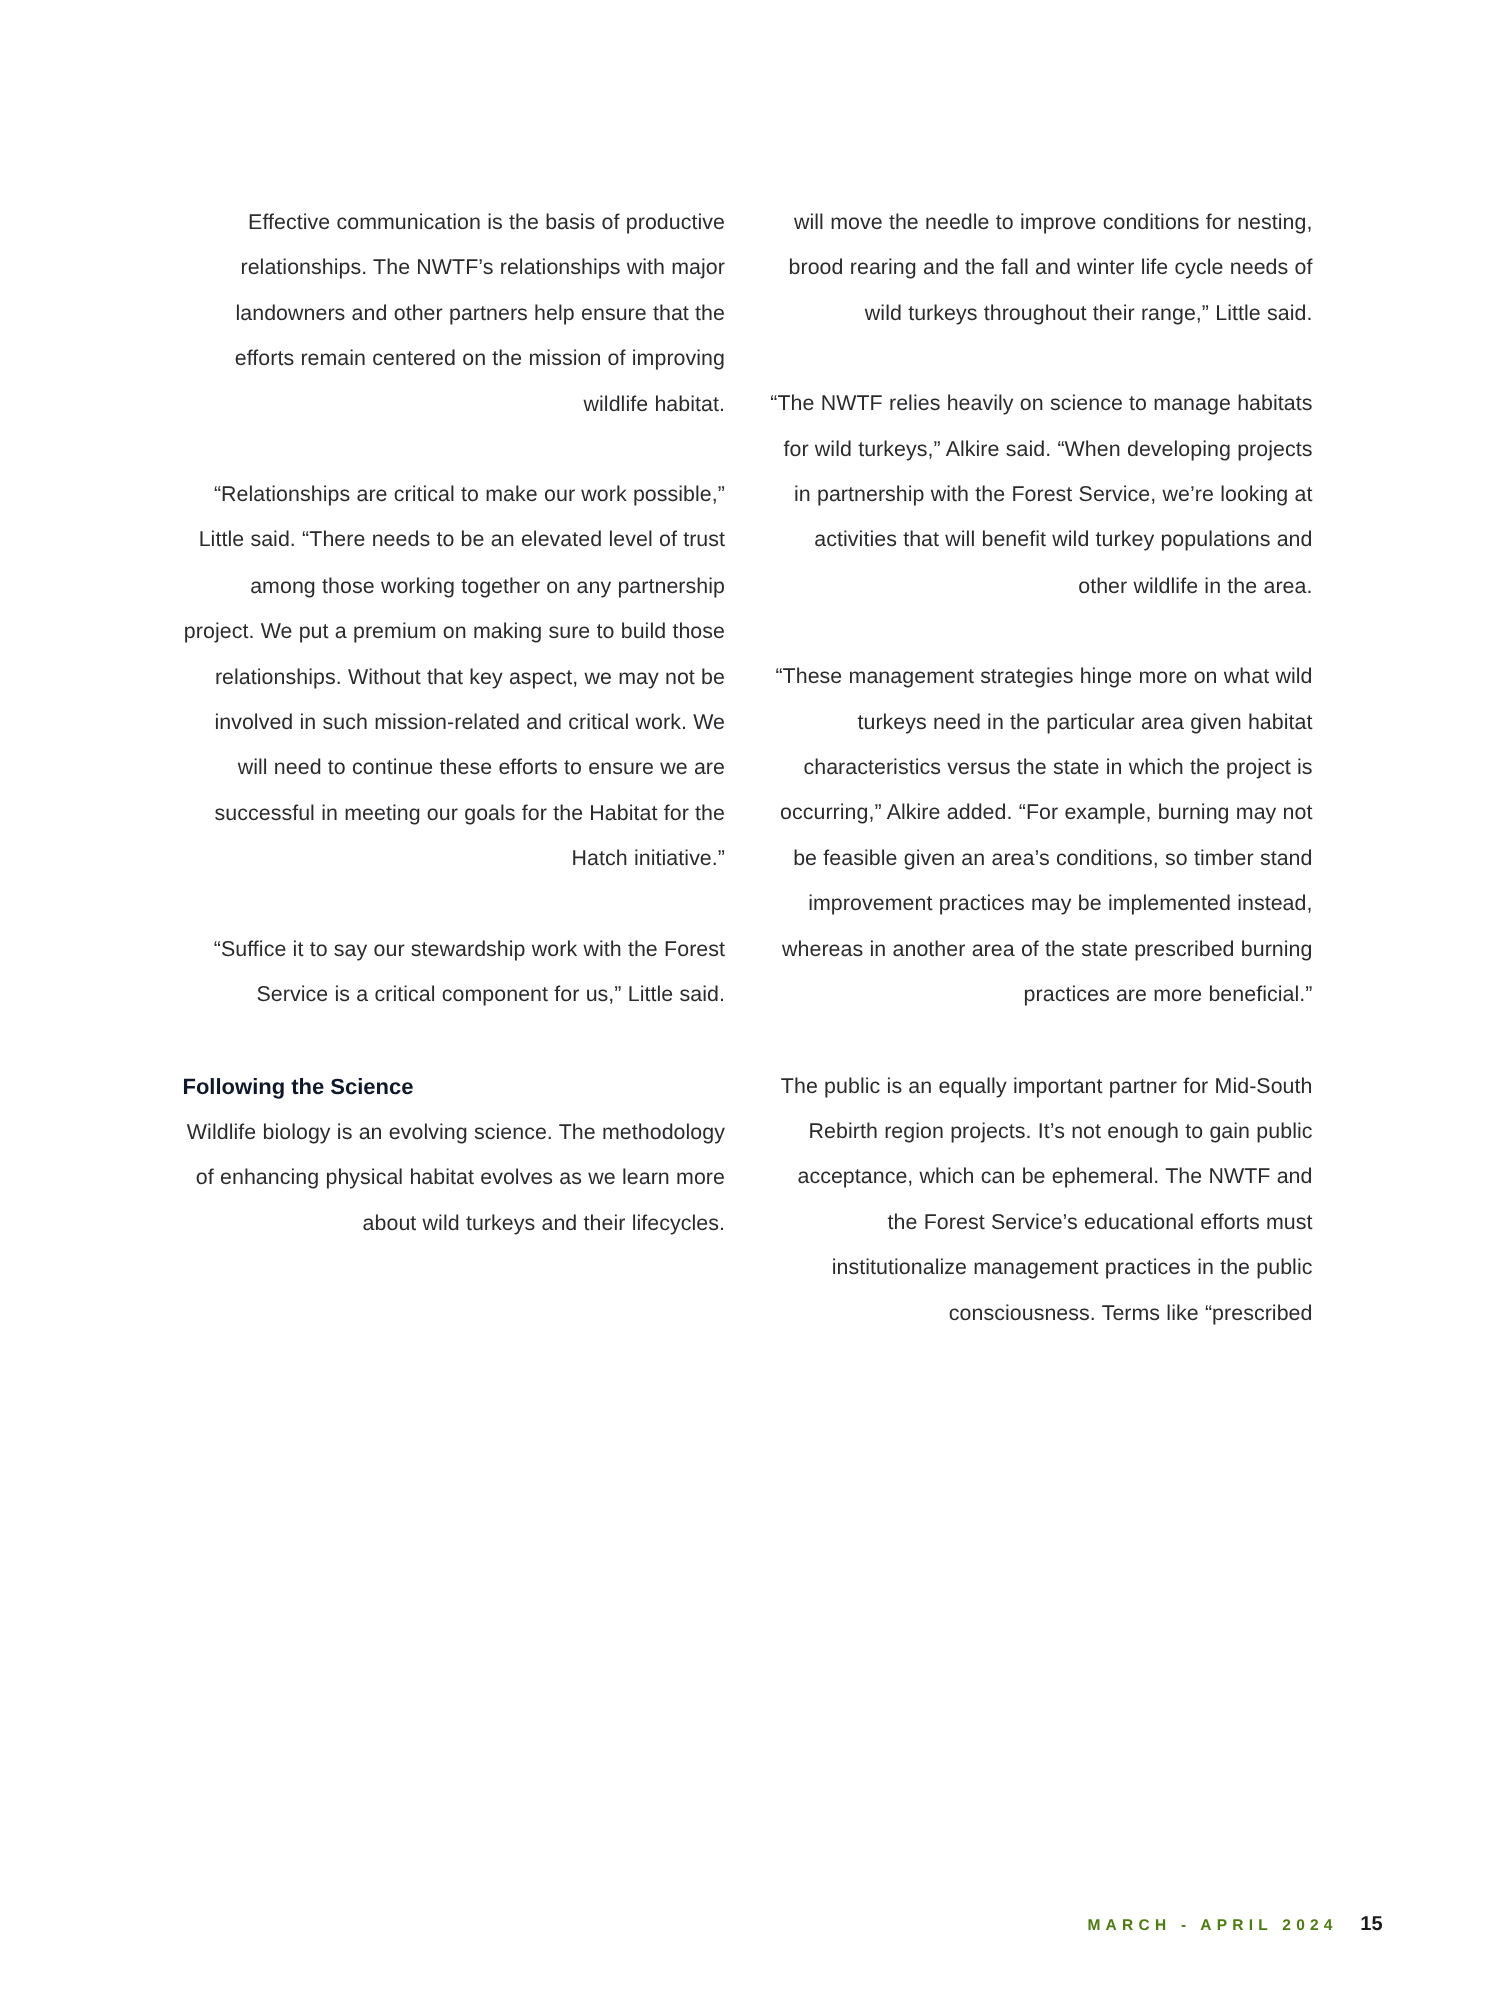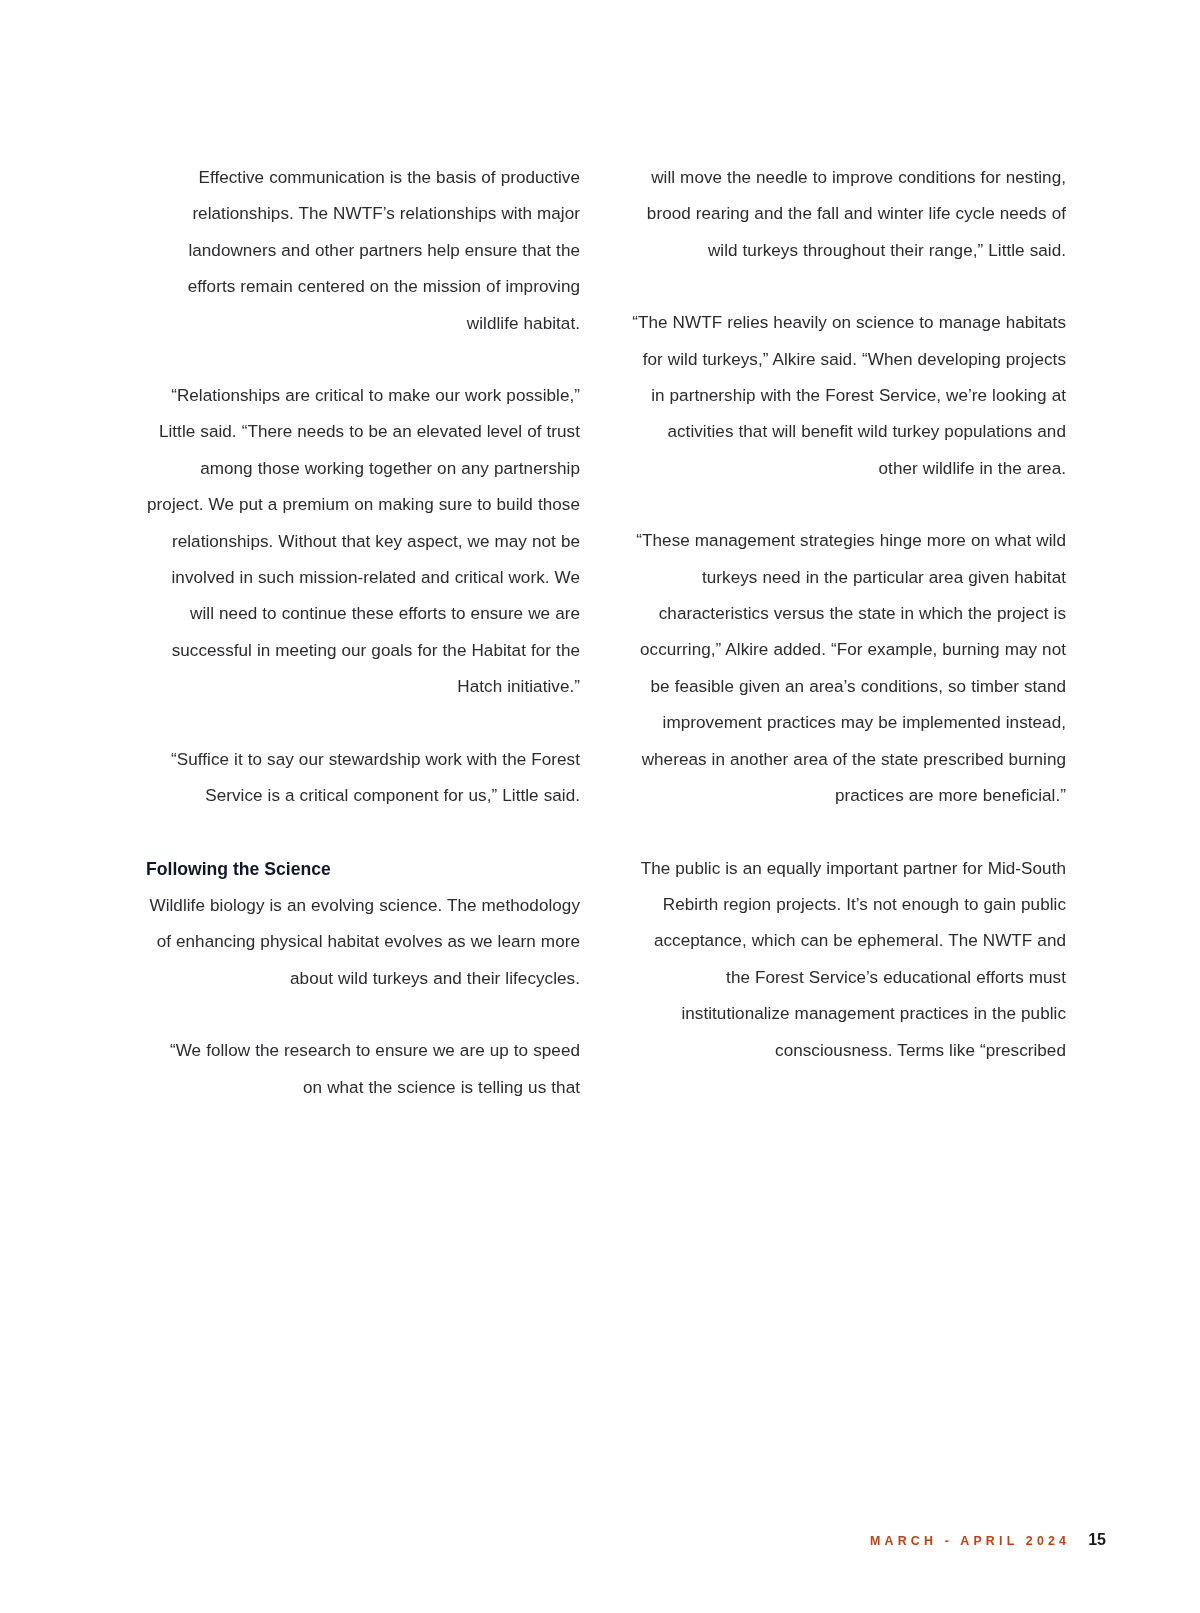--- a/index.html
+++ b/index.html
@@ -30,21 +30,21 @@
     align-items: flex-start;
     gap: 0;
   }
 
   .column {
     width: 434px;
     flex: 0 0 434px;
   }
 
   .column.right {
-    margin-left: 52px;
+    margin-left: 36px;
   }
 
   .para {
     margin: 0 0 36px 0;
     font-size: 17.1px;
     line-height: 36.4px;
     color: #2b2b2e;
     letter-spacing: 0.05px;
     word-spacing: 0.2px;
     text-align: right;
@@ -83,21 +83,21 @@
     display: flex;
     flex-direction: row;
     align-items: baseline;
     gap: 18px;
   }
 
   .issue-label {
     font-size: 12.4px;
     font-weight: bold;
     letter-spacing: 4.2px;
-    color: #c2410c;
+    color: #4d7c0f;
     white-space: nowrap;
   }
 
   .page-number {
     font-size: 16px;
     font-weight: bold;
     color: #1b1b1e;
     letter-spacing: 0px;
     margin-top: 25px;
   }
@@ -108,21 +108,20 @@
 <div class="page">
 
   <div class="columns">
 
     <div class="column left">
       <p class="para">Effective communication is the basis of productive relationships. The NWTF’s relationships with major landowners and other partners help ensure that the efforts remain centered on the mission of improving wildlife habitat.</p>
       <p class="para">“Relationships are critical to make our work possible,” Little said. “There needs to be an elevated level of trust among those working together on any partnership project. We put a premium on making sure to build those relationships. Without that key aspect, we may not be involved in such mission-related and critical work. We will need to continue these efforts to ensure we are successful in meeting our goals for the Habitat for the Hatch initiative.”</p>
       <p class="para">“Suffice it to say our stewardship work with the Forest Service is a critical component for us,” Little said.</p>
       <h2 class="subhead">Following the Science</h2>
       <p class="para after-subhead">Wildlife biology is an evolving science. The methodology of enhancing physical habitat evolves as we learn more about wild turkeys and their lifecycles.</p>
-      <p class="para">“We follow the research to ensure we are up to speed on what the science is telling us that</p>
     </div>
 
     <div class="column right">
       <p class="para">will move the needle to improve conditions for nesting, brood rearing and the fall and winter life cycle needs of wild turkeys throughout their range,” Little said.</p>
       <p class="para">“The NWTF relies heavily on science to manage habitats for wild turkeys,” Alkire said. “When developing projects in partnership with the Forest Service, we’re looking at activities that will benefit wild turkey populations and other wildlife in the area.</p>
       <p class="para">“These management strategies hinge more on what wild turkeys need in the particular area given habitat characteristics versus the state in which the project is occurring,” Alkire added. “For example, burning may not be feasible given an area’s conditions, so timber stand improvement practices may be implemented instead, whereas in another area of the state prescribed burning practices are more beneficial.”</p>
       <p class="para">The public is an equally important partner for Mid-South Rebirth region projects. It’s not enough to gain public acceptance, which can be ephemeral. The NWTF and the Forest Service’s educational efforts must institutionalize management practices in the public consciousness. Terms like “prescribed</p>
     </div>
 
   </div>

